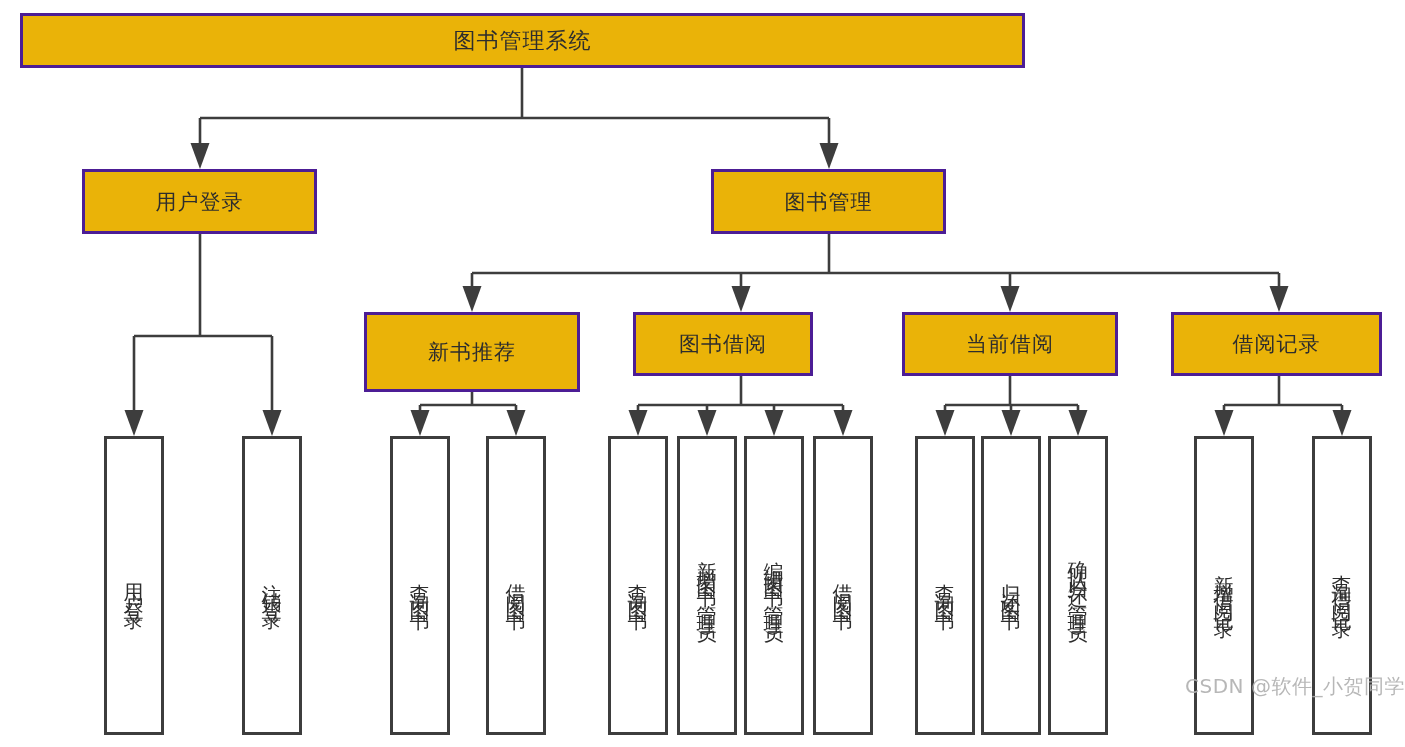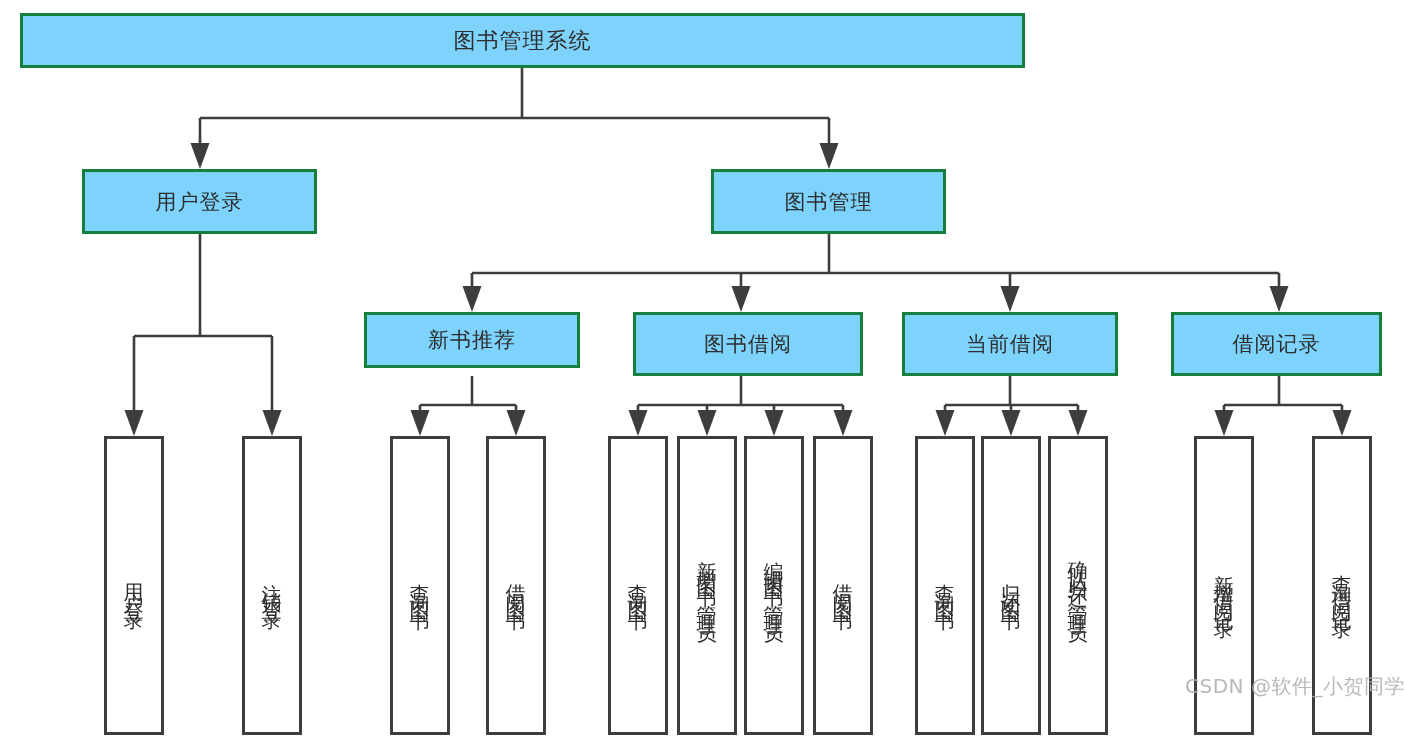--- a/index.html
+++ b/index.html
@@ -19,22 +19,22 @@
   #connectors {
     position: absolute;
     left: 0;
     top: 0;
     width: 1405px;
     height: 747px;
     z-index: 1;
   }
   .node {
     position: absolute;
-    background: #7dd3fc;
-    border: 3px solid #15803d;
+    background: #eab308;
+    border: 3px solid #4c1d95;
     box-sizing: border-box;
     display: flex;
     align-items: center;
     justify-content: center;
     z-index: 2;
   }
   .node .lbl {
     font-size: 21px;
     letter-spacing: 1px;
     white-space: nowrap;
@@ -155,24 +155,24 @@
     <span class="lbl">图书管理系统</span>
   </div>
 
   <div class="node" style="left:82px; top:169px; width:235px; height:65px;">
     <span class="lbl">用户登录</span>
   </div>
   <div class="node" style="left:711px; top:169px; width:235px; height:65px;">
     <span class="lbl">图书管理</span>
   </div>
 
-  <div class="node" style="left:364px; top:312px; width:216px; height:56px;">
+  <div class="node" style="left:364px; top:312px; width:216px; height:80px;">
     <span class="lbl">新书推荐</span>
   </div>
-  <div class="node" style="left:633px; top:312px; width:230px; height:64px;">
+  <div class="node" style="left:633px; top:312px; width:180px; height:64px;">
     <span class="lbl">图书借阅</span>
   </div>
   <div class="node" style="left:902px; top:312px; width:216px; height:64px;">
     <span class="lbl">当前借阅</span>
   </div>
   <div class="node" style="left:1171px; top:312px; width:211px; height:64px;">
     <span class="lbl">借阅记录</span>
   </div>
 
   <div class="vnode" style="left:104px;">

